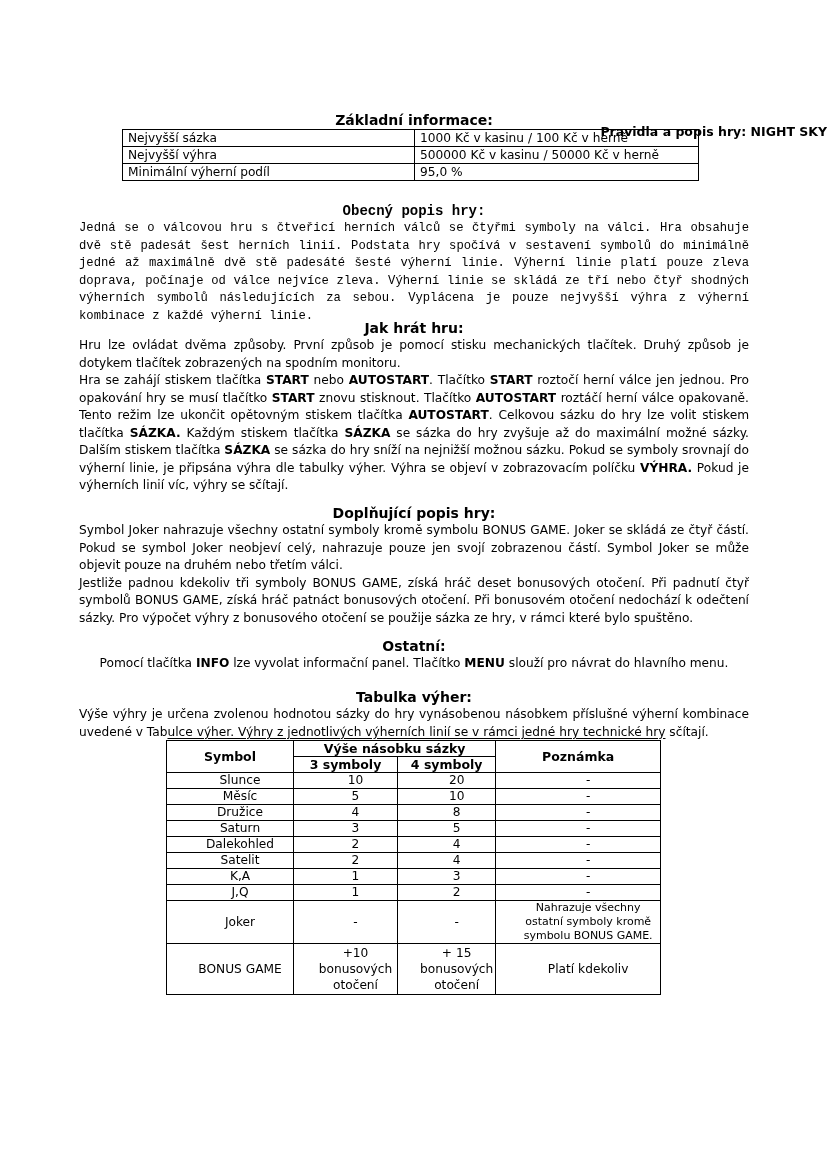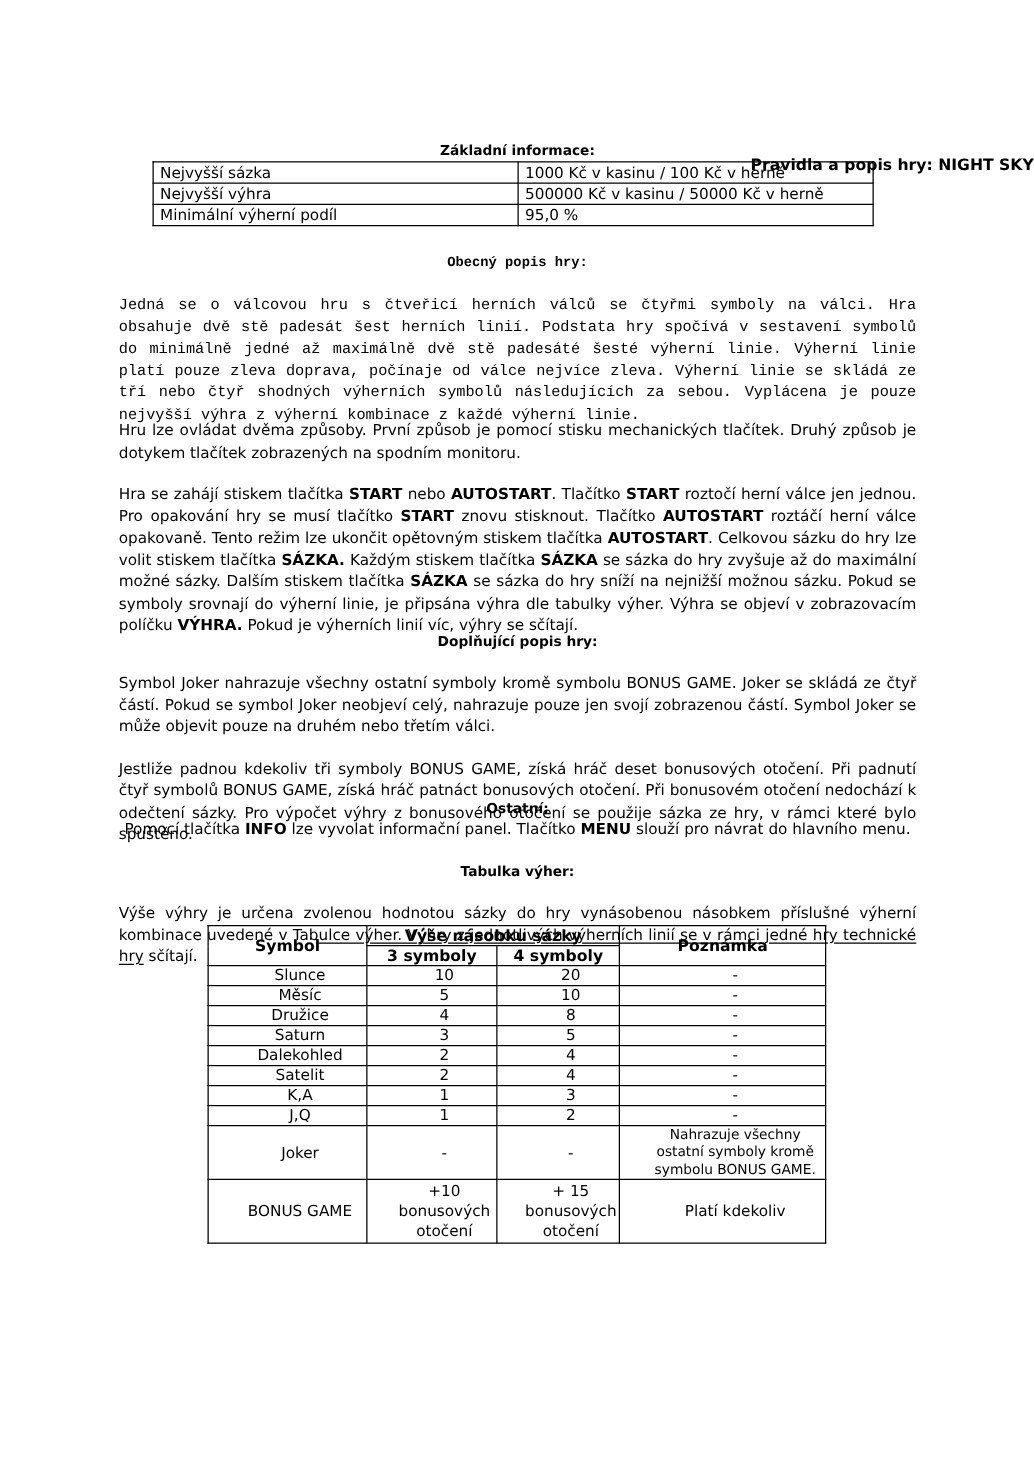--- a/index.html
+++ b/index.html
@@ -1,23 +1,23 @@
 <!DOCTYPE html>
 <html><head>
 <meta charset="utf-8">
 <style>
   html, body { margin: 0; padding: 0; background: #ffffff; }
   body { width: 827px; height: 1169px; position: relative; overflow: hidden;
          font-family: "DejaVu Sans", sans-serif; color: #000; }
   .page { position: absolute; left: 0; top: 0; width: 827px; height: 1169px; }
   .title { position: absolute; top: 80px; left: 0; width: 827px; text-align: right;
            font-weight: bold; font-size: 12.5px; margin-top: 44px; }
-  .h { font-weight: bold; font-size: 11px; text-align: center; line-height: 17px; }
+  .h { font-weight: bold; font-size: 14px; text-align: center; line-height: 17px; }
   .sec { position: absolute; left: 79px; width: 670px; font-size: 12.2px; line-height: 17.5px; }
-  .just p { margin: 16px; text-align: justify; text-align-last: left; }
+  .just p { margin: 0; text-align: justify; text-align-last: left; }
   .center { text-align: center; }
   b { font-weight: bold; }
   table { border-collapse: collapse; }
   .info { position: absolute; left: 122px; top: 129px; width: 577px; font-size: 12.2px; }
   .info td { border: 1.4px solid #000; height: 16px; padding: 0 0 0 5px; line-height: 16px; }
   .info td.k { width: 286px; }
   .pay { position: absolute; left: 166px; top: 740px; width: 495px; font-size: 12.2px; }
   .pay td, .pay th { border: 1.4px solid #000; text-align: center; padding: 0 2px; line-height: 15px; }
   .pay th { font-weight: bold; font-size: 12.5px; }
   .pay td { height: 15px; padding-left: 22px; }
@@ -53,20 +53,21 @@
     </tr>
   </tbody>
     </table>
 
   <div class="sec just" style="top:203px;font-family:Liberation Mono, monospace;">
     <div class="h">Obecný popis hry:</div>
     <p>Jedná se o válcovou hru s čtveřicí herních válců se čtyřmi symboly na válci. Hra obsahuje dvě stě padesát šest herních linií. Podstata hry spočívá v sestavení symbolů do minimálně jedné až maximálně dvě stě padesáté šesté výherní linie. Výherní linie platí pouze zleva doprava, počínaje od válce nejvíce zleva. Výherní linie se skládá ze tří nebo čtyř shodných výherních symbolů následujících za sebou. Vyplácena je pouze nejvyšší výhra z výherní kombinace z každé výherní linie.</p>
   </div>
 
   <div class="sec just" style="top:320px;">
+    <div class="h">Jak hrát hru:</div>
     <p>Hru lze ovládat dvěma způsoby. První způsob je pomocí stisku mechanických tlačítek. Druhý způsob je dotykem tlačítek zobrazených na spodním monitoru.</p>
     <p>Hra se zahájí stiskem tlačítka <b>START</b> nebo <b>AUTOSTART</b>. Tlačítko <b>START</b> roztočí herní válce jen jednou. Pro opakování hry se musí tlačítko <b>START</b> znovu stisknout. Tlačítko <b>AUTOSTART</b> roztáčí herní válce opakovaně. Tento režim lze ukončit opětovným stiskem tlačítka <b>AUTOSTART</b>. Celkovou sázku do hry lze volit stiskem tlačítka <b>SÁZKA.</b> Každým stiskem tlačítka <b>SÁZKA</b> se sázka do hry zvyšuje až do maximální možné sázky. Dalším stiskem tlačítka <b>SÁZKA</b> se sázka do hry sníží na nejnižší možnou sázku. Pokud se symboly srovnají do výherní linie, je připsána výhra dle tabulky výher. Výhra se objeví v zobrazovacím políčku <b>VÝHRA.</b> Pokud je výherních linií víc, výhry se sčítají.</p>
   </div>
 
   <div class="sec just" style="top:505px;">
     <div class="h">Doplňující popis hry:</div>
     <p>Symbol Joker nahrazuje všechny ostatní symboly kromě symbolu BONUS GAME. Joker se skládá ze čtyř částí. Pokud se symbol Joker neobjeví celý, nahrazuje pouze jen svojí zobrazenou částí. Symbol Joker se může objevit pouze na druhém nebo třetím válci.</p>
     <p>Jestliže padnou kdekoliv tři symboly BONUS GAME, získá hráč deset bonusových otočení. Při padnutí čtyř symbolů BONUS GAME, získá hráč patnáct bonusových otočení. Při bonusovém otočení nedochází k odečtení sázky. Pro výpočet výhry z bonusového otočení se použije sázka ze hry, v rámci které bylo spuštěno.</p>
   </div>
 

